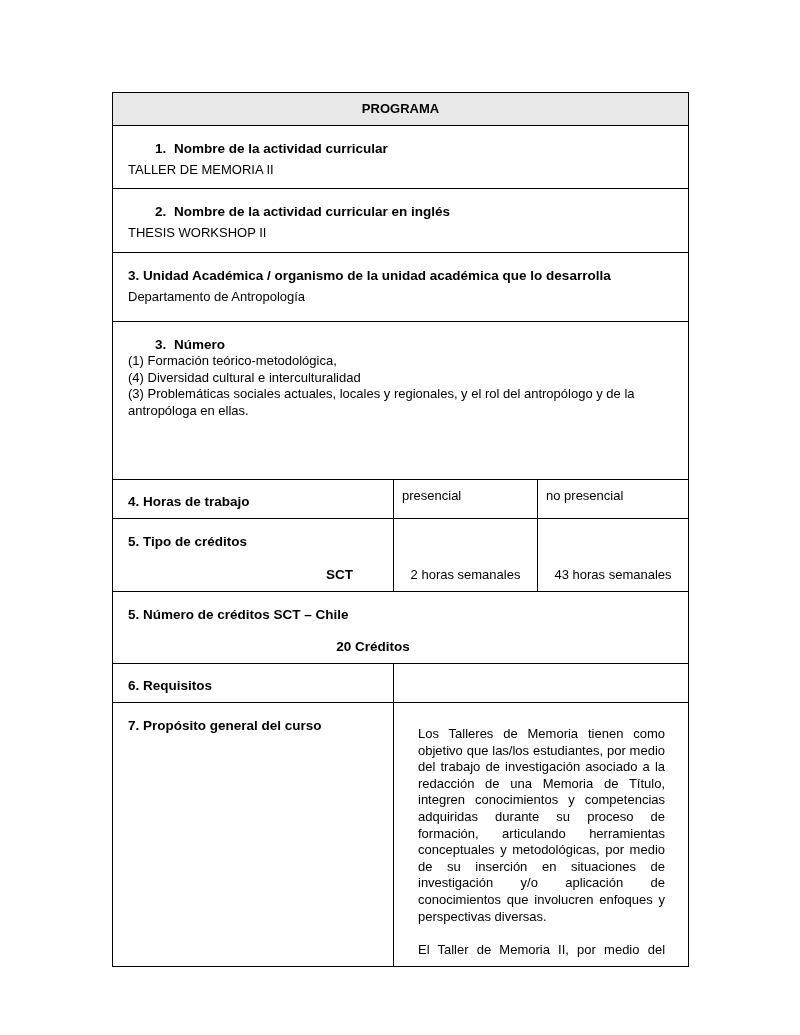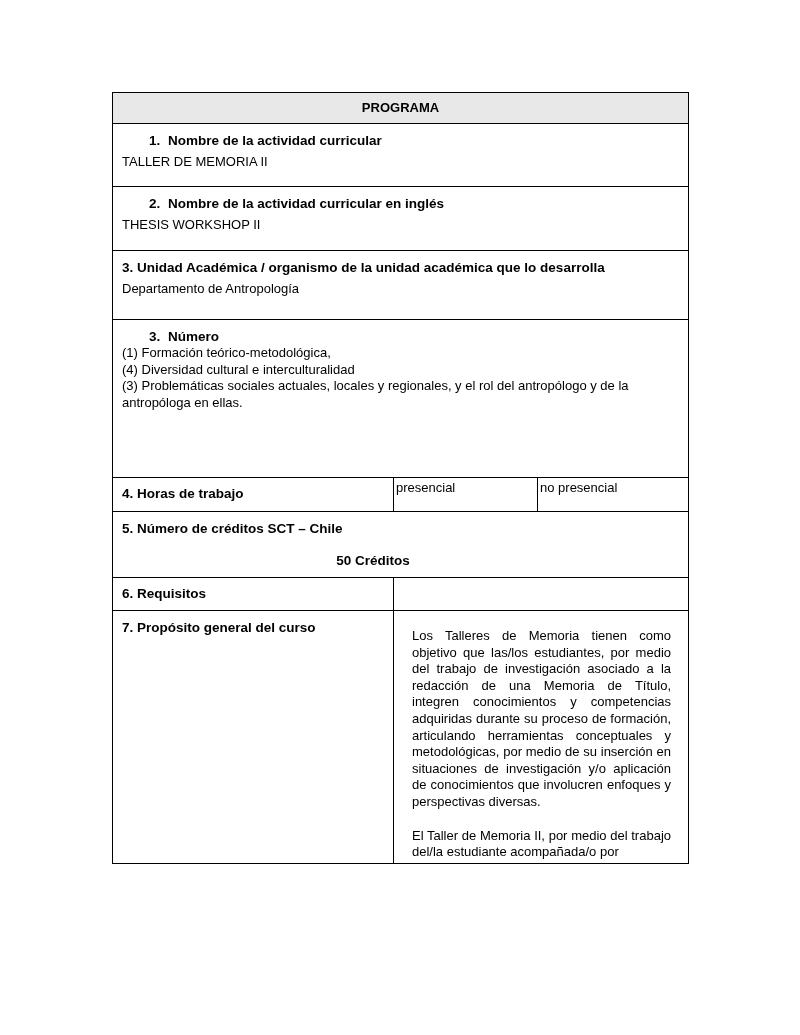--- a/index.html
+++ b/index.html
@@ -16,21 +16,21 @@
     position: absolute;
     left: 112px;
     top: 92px;
     width: 576px;
     border-collapse: collapse;
     table-layout: fixed;
   }
   table.program-table td {
     border: 1.5px solid #000;
     vertical-align: top;
-    padding: 2px;
+    padding: 8px;
     font-size: 13px;
     line-height: 16px;
     overflow: hidden;
   }
   .th-header {
     background: #E8E8E8;
     text-align: center;
     vertical-align: middle !important;
     font-weight: bold;
     font-size: 14px;
@@ -130,25 +130,33 @@
     </tr>
 
     <tr style="height:34px">
       <td>
         <div class="sec-heading" style="padding-top:6px">4. Horas de trabajo</div>
       </td>
       <td class="small-cell">presencial</td>
       <td class="small-cell">no presencial</td>
     </tr>
 
+    <tr style="height:67px">
+      <td>
+        <div class="sec-heading">5. Tipo de créditos</div>
+        <div class="sct-label">SCT</div>
+      </td>
+      <td class="center-bottom">2 horas semanales</td>
+      <td class="center-bottom">43 horas semanales</td>
+    </tr>
 
     <tr style="height:66px">
       <td colspan="3">
         <div class="sec-heading">5. Número de créditos SCT – Chile</div>
-        <div class="credits-value">50 Créditos</div>
+        <div class="credits-value">20 Créditos</div>
       </td>
     </tr>
 
     <tr style="height:33px">
       <td>
         <div class="sec-heading" style="padding-top:6px">6. Requisitos</div>
       </td>
       <td colspan="2"></td>
     </tr>
 

